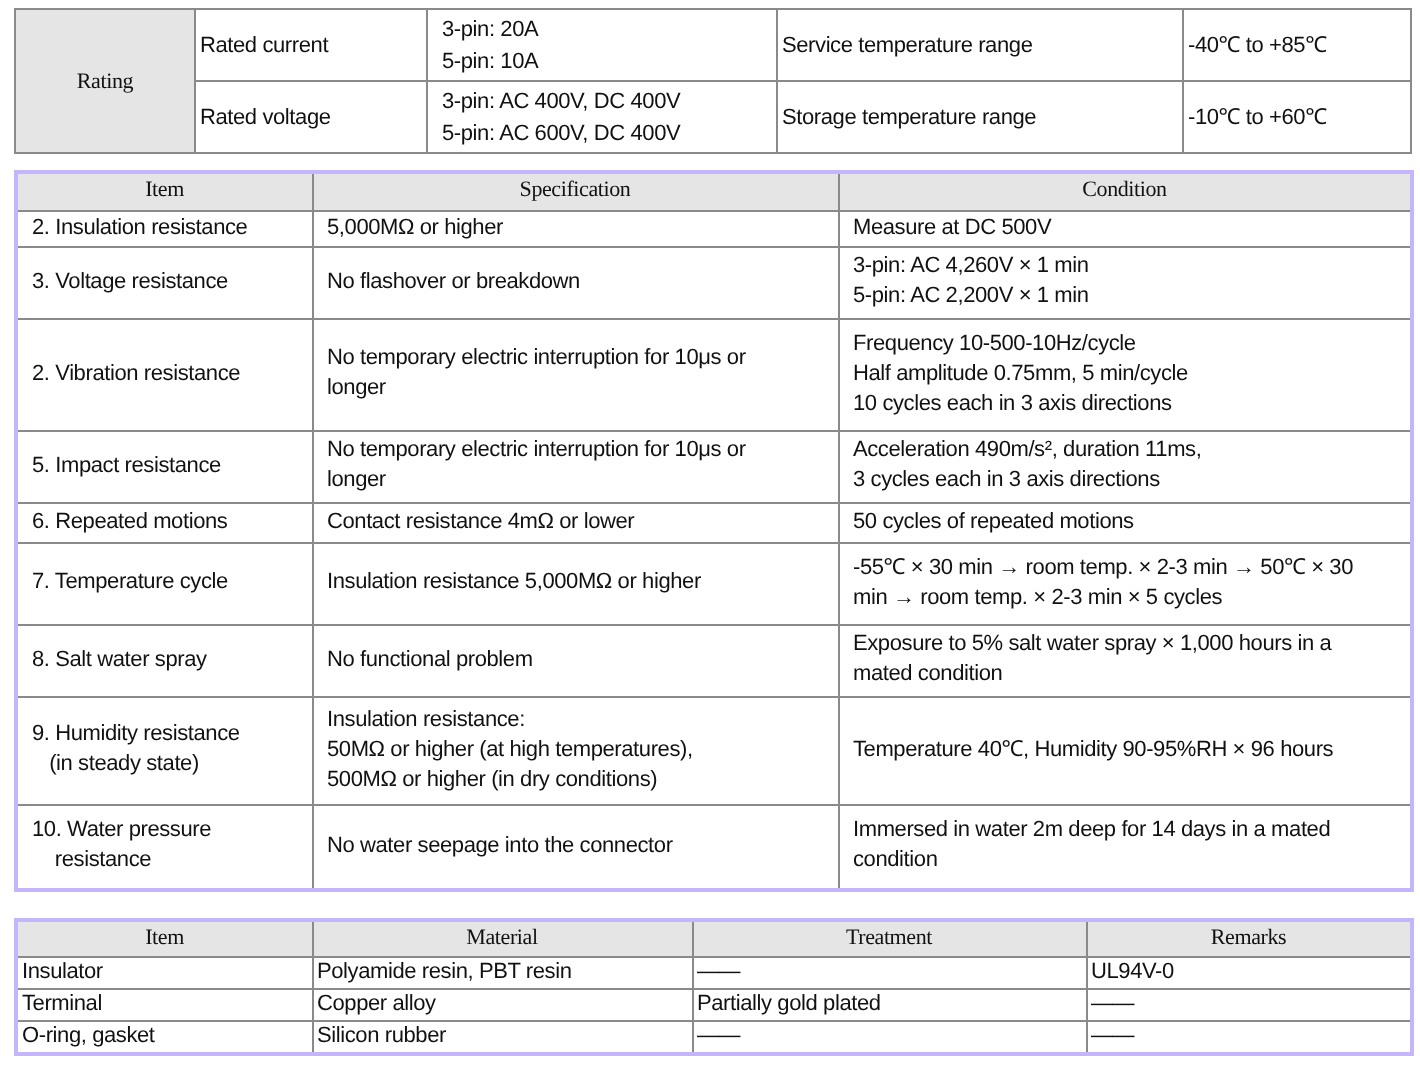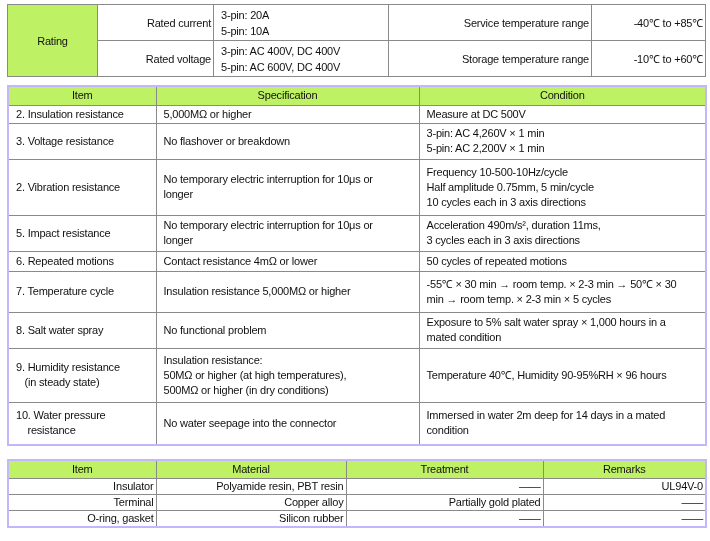--- a/index.html
+++ b/index.html
@@ -24,25 +24,26 @@
     vertical-align: middle;
     white-space: pre-line;
     overflow: hidden;
     padding: 1px 4px 1px 7px;
   }
   
   table.framed { border: 2px solid #c4b5fd; }
   table.lightframe { border: 1px solid #7d7d7d; }
 
   td.hdr {
-    background: #bef264;
+    background: #e5e5e5;
     text-align: center;
     padding: 1px 2px;
+    font-family: Liberation Serif, serif;
   }
-  td.center { text-align: right; padding: 1px 2px; margin-left: 24px; }
+  td.center { text-align: left; padding: 1px 2px; margin-left: 24px; }
 
   .rating-table td { line-height: 16px; }
   .material-table td { line-height: 13px; }
 
   .gap8  { height: 8px; }
   .gap13 { height: 13px; }
 </style>
 </head>
 <body>
 

